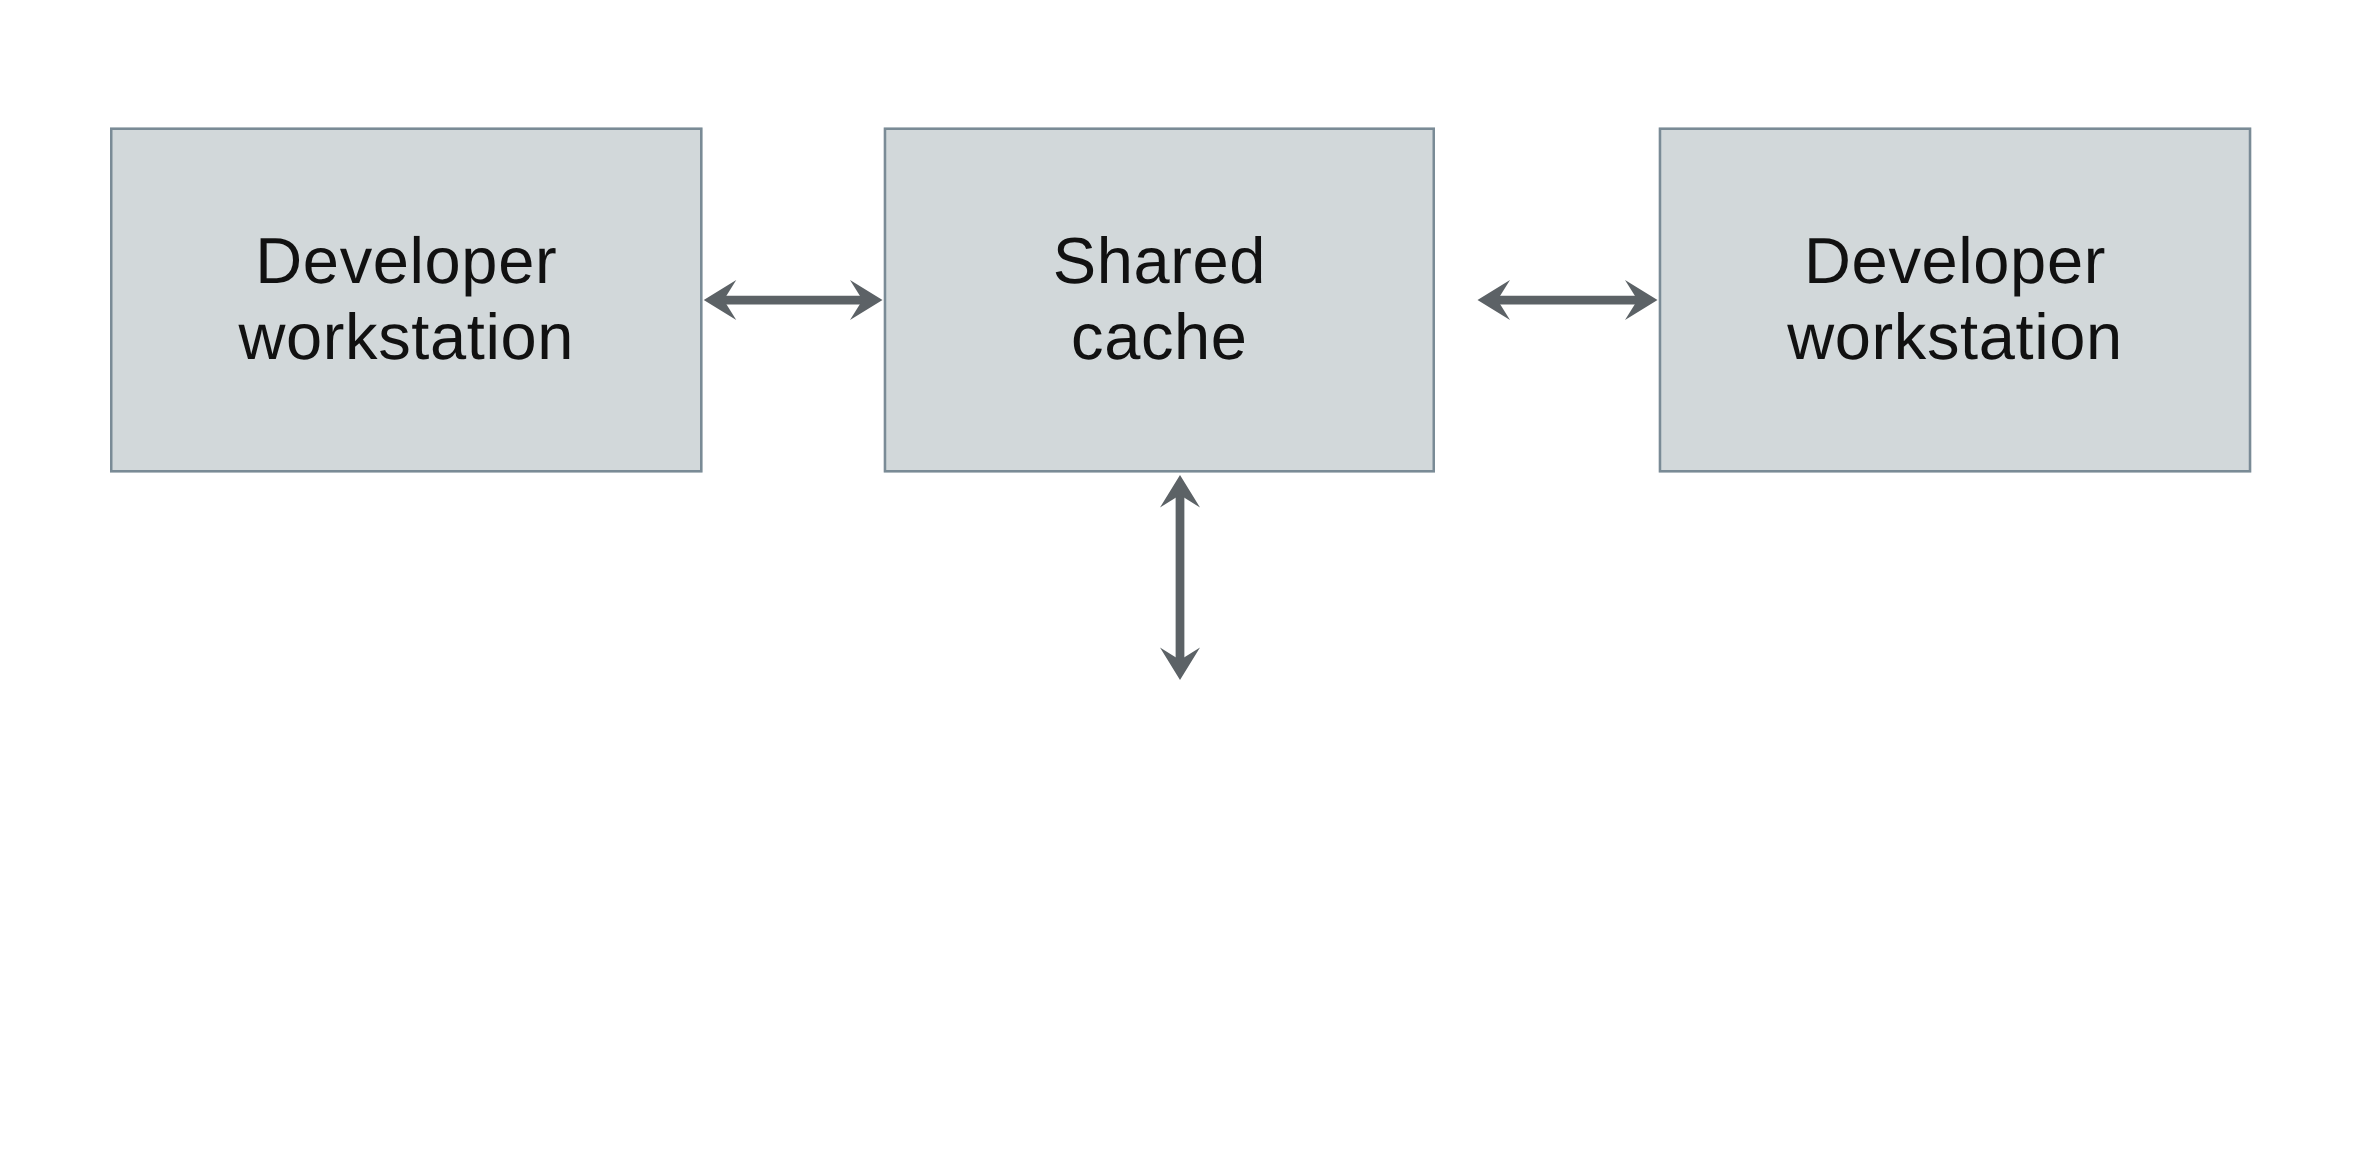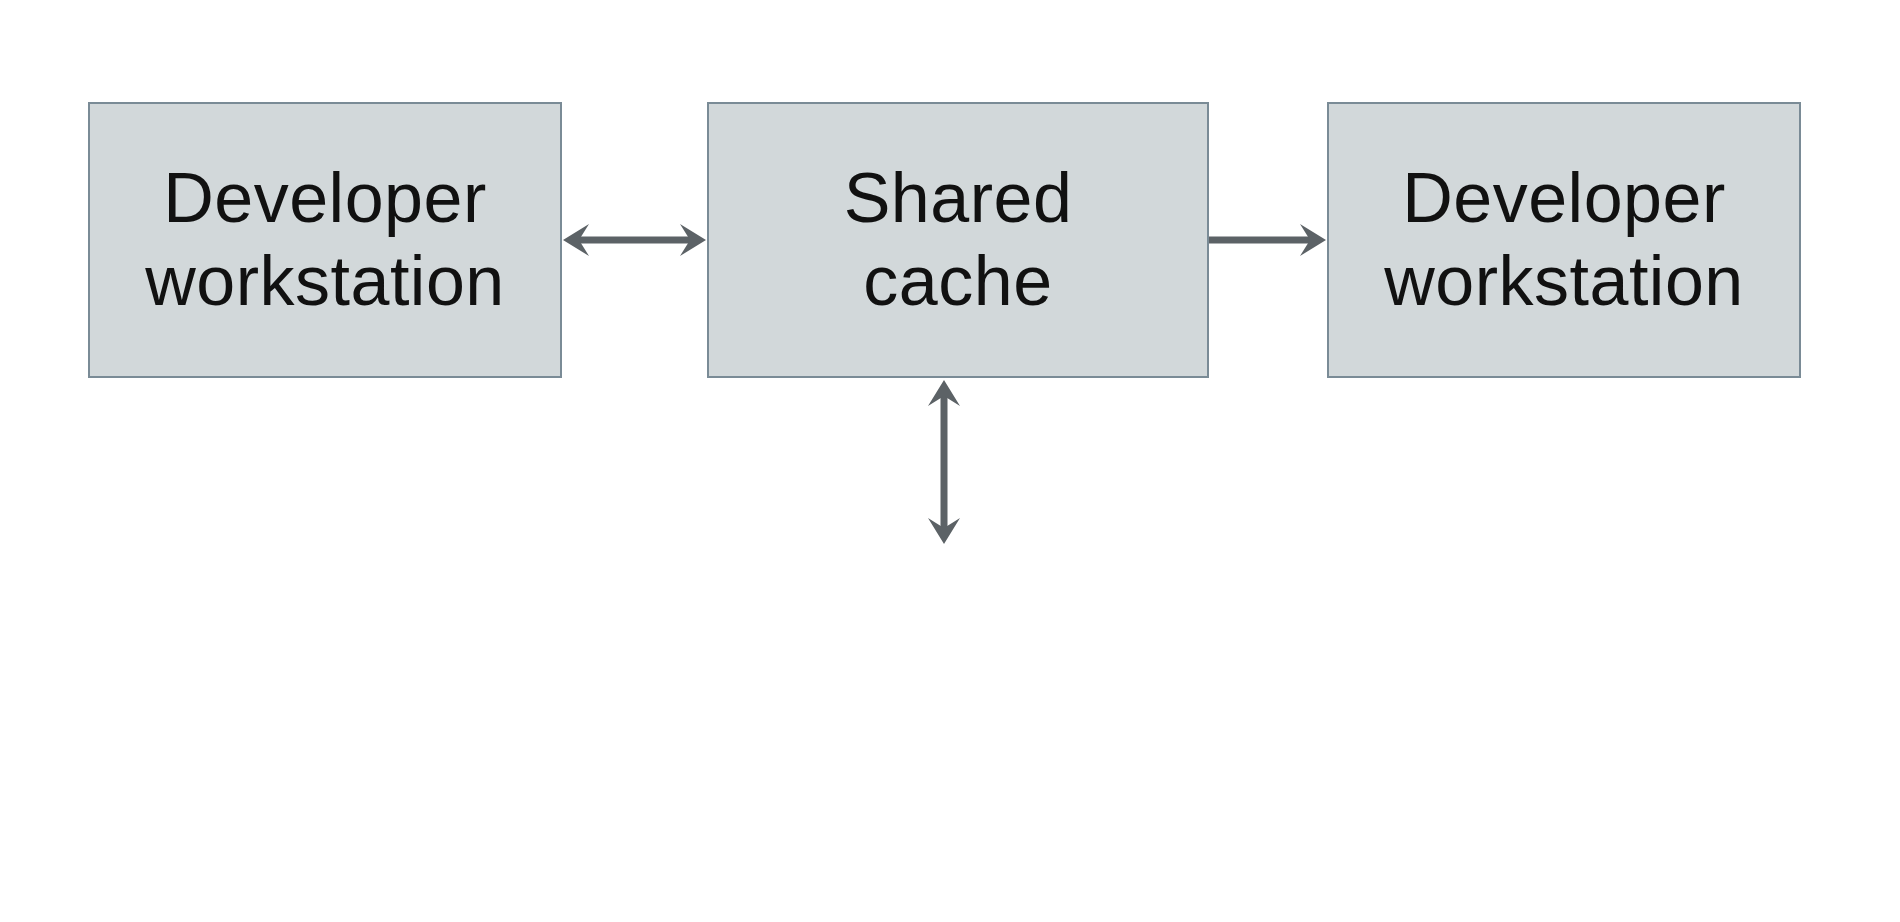--- a/index.html
+++ b/index.html
@@ -35,28 +35,28 @@
     position: absolute;
     background: var(--node-fill);
     border: 2px solid var(--node-border);
     display: flex;
     align-items: center;
     justify-content: center;
     text-align: center;
   }
   .node-label {
     color: var(--text);
-    font-size: 70px;
+    font-size: 52px;
     line-height: 1.18;
     white-space: pre-line;
     letter-spacing: 0.5px;
   }
 
   #node-dev-left     { left: 88px;   top: 102px; width: 474px; height: 276px; }
-  #node-shared-cache { left: 707px;  top: 102px; width: 502px; height: 276px; }
+  #node-shared-cache { left: 707px;  top: 102px; width: 441px; height: 276px; }
   #node-dev-right    { left: 1327px; top: 102px; width: 474px; height: 276px; }
   #node-ci-server    { left: 707px;  top: 546px; width: 474px; height: 276px; }
 </style>
 </head>
 <body>
 
 <div class="canvas">
 
   <svg class="arrows-layer" viewBox="0 0 1900 922" xmlns="http://www.w3.org/2000/svg" aria-hidden="true">
 

